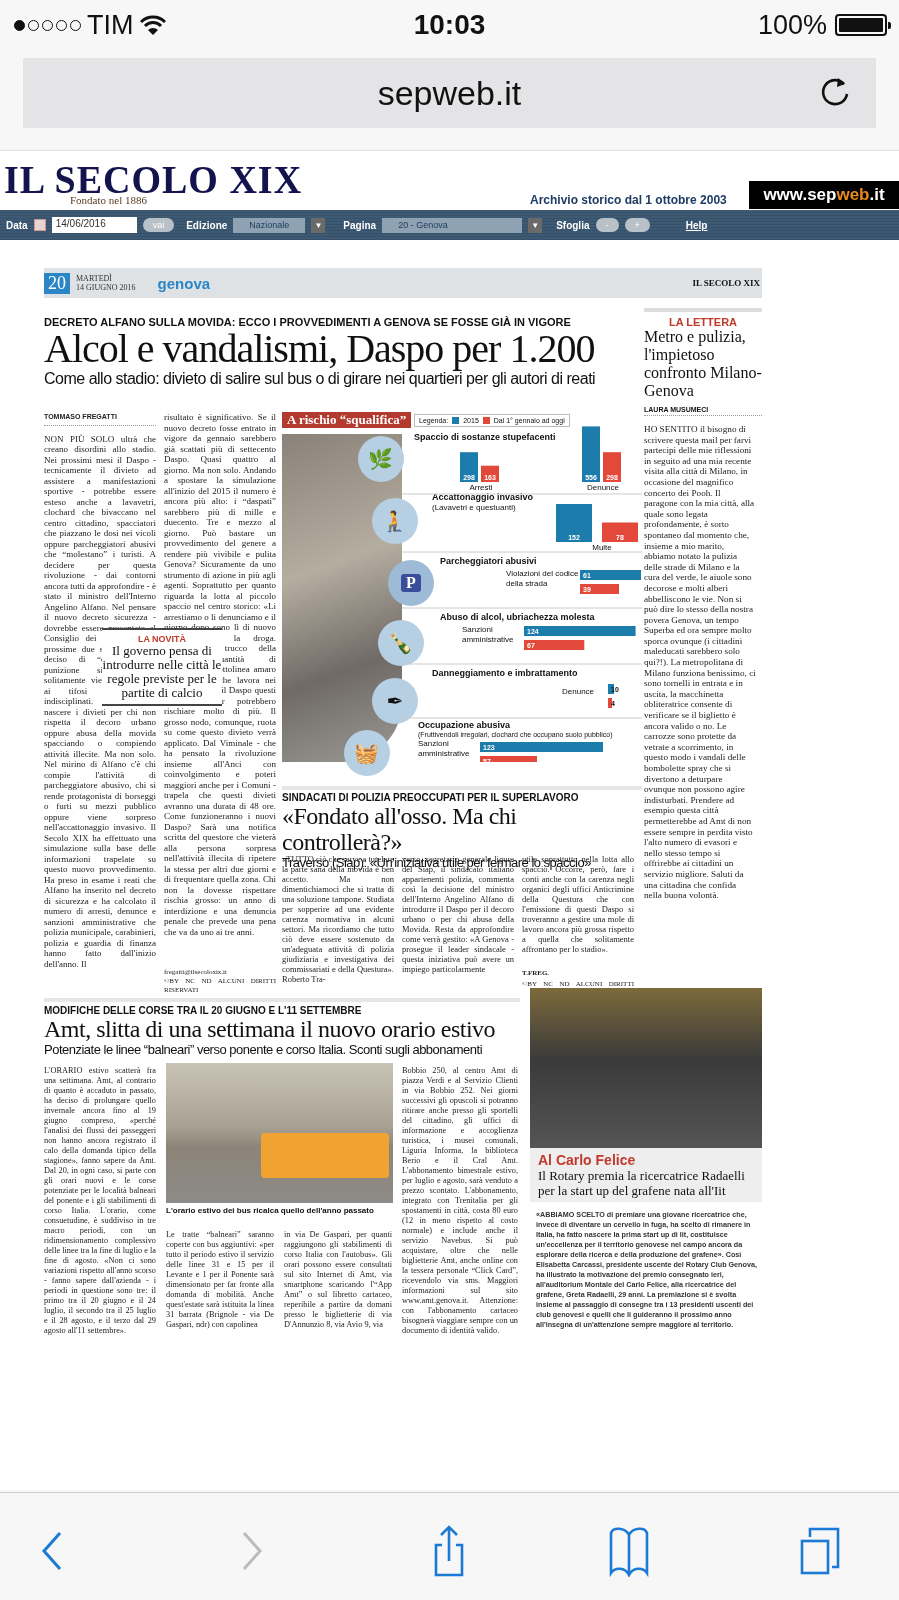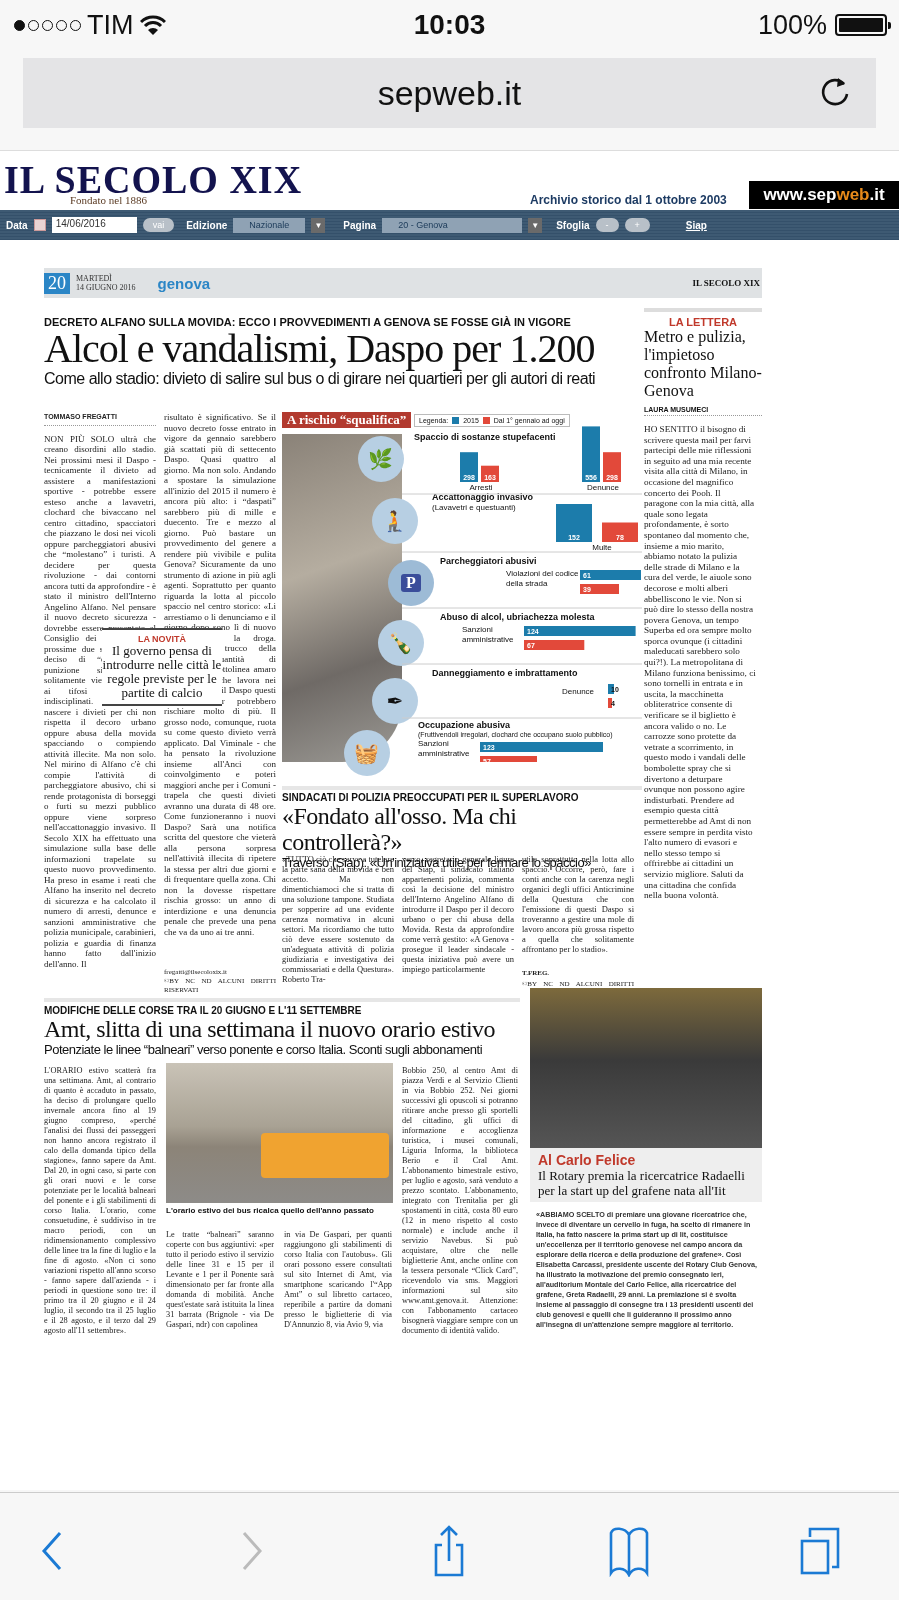--- a/index.html
+++ b/index.html
@@ -118,21 +118,21 @@
     <span class="pill">vai</span>
     <span style="margin-left:6px">Edizione</span>
     <span class="sel">Nazionale</span>
     <span class="arr">▼</span>
     <span style="margin-left:12px">Pagina</span>
     <span class="sel" style="width:140px">20 - Genova</span>
     <span class="arr">▼</span>
     <span style="margin-left:8px">Sfoglia</span>
     <span class="pill">-</span>
     <span class="pill">+</span>
-    <span class="help">Siap</span>
+    <span class="help">Help</span>
   </div>
 
   <div class="np">
     <div class="folio">
       <div class="pgnum">20</div>
       <div class="fdate">
           <div>MARTEDÌ</div>
           <div>14 GIUGNO 2016</div>
         </div>
       <div class="fsec">genova</div>

